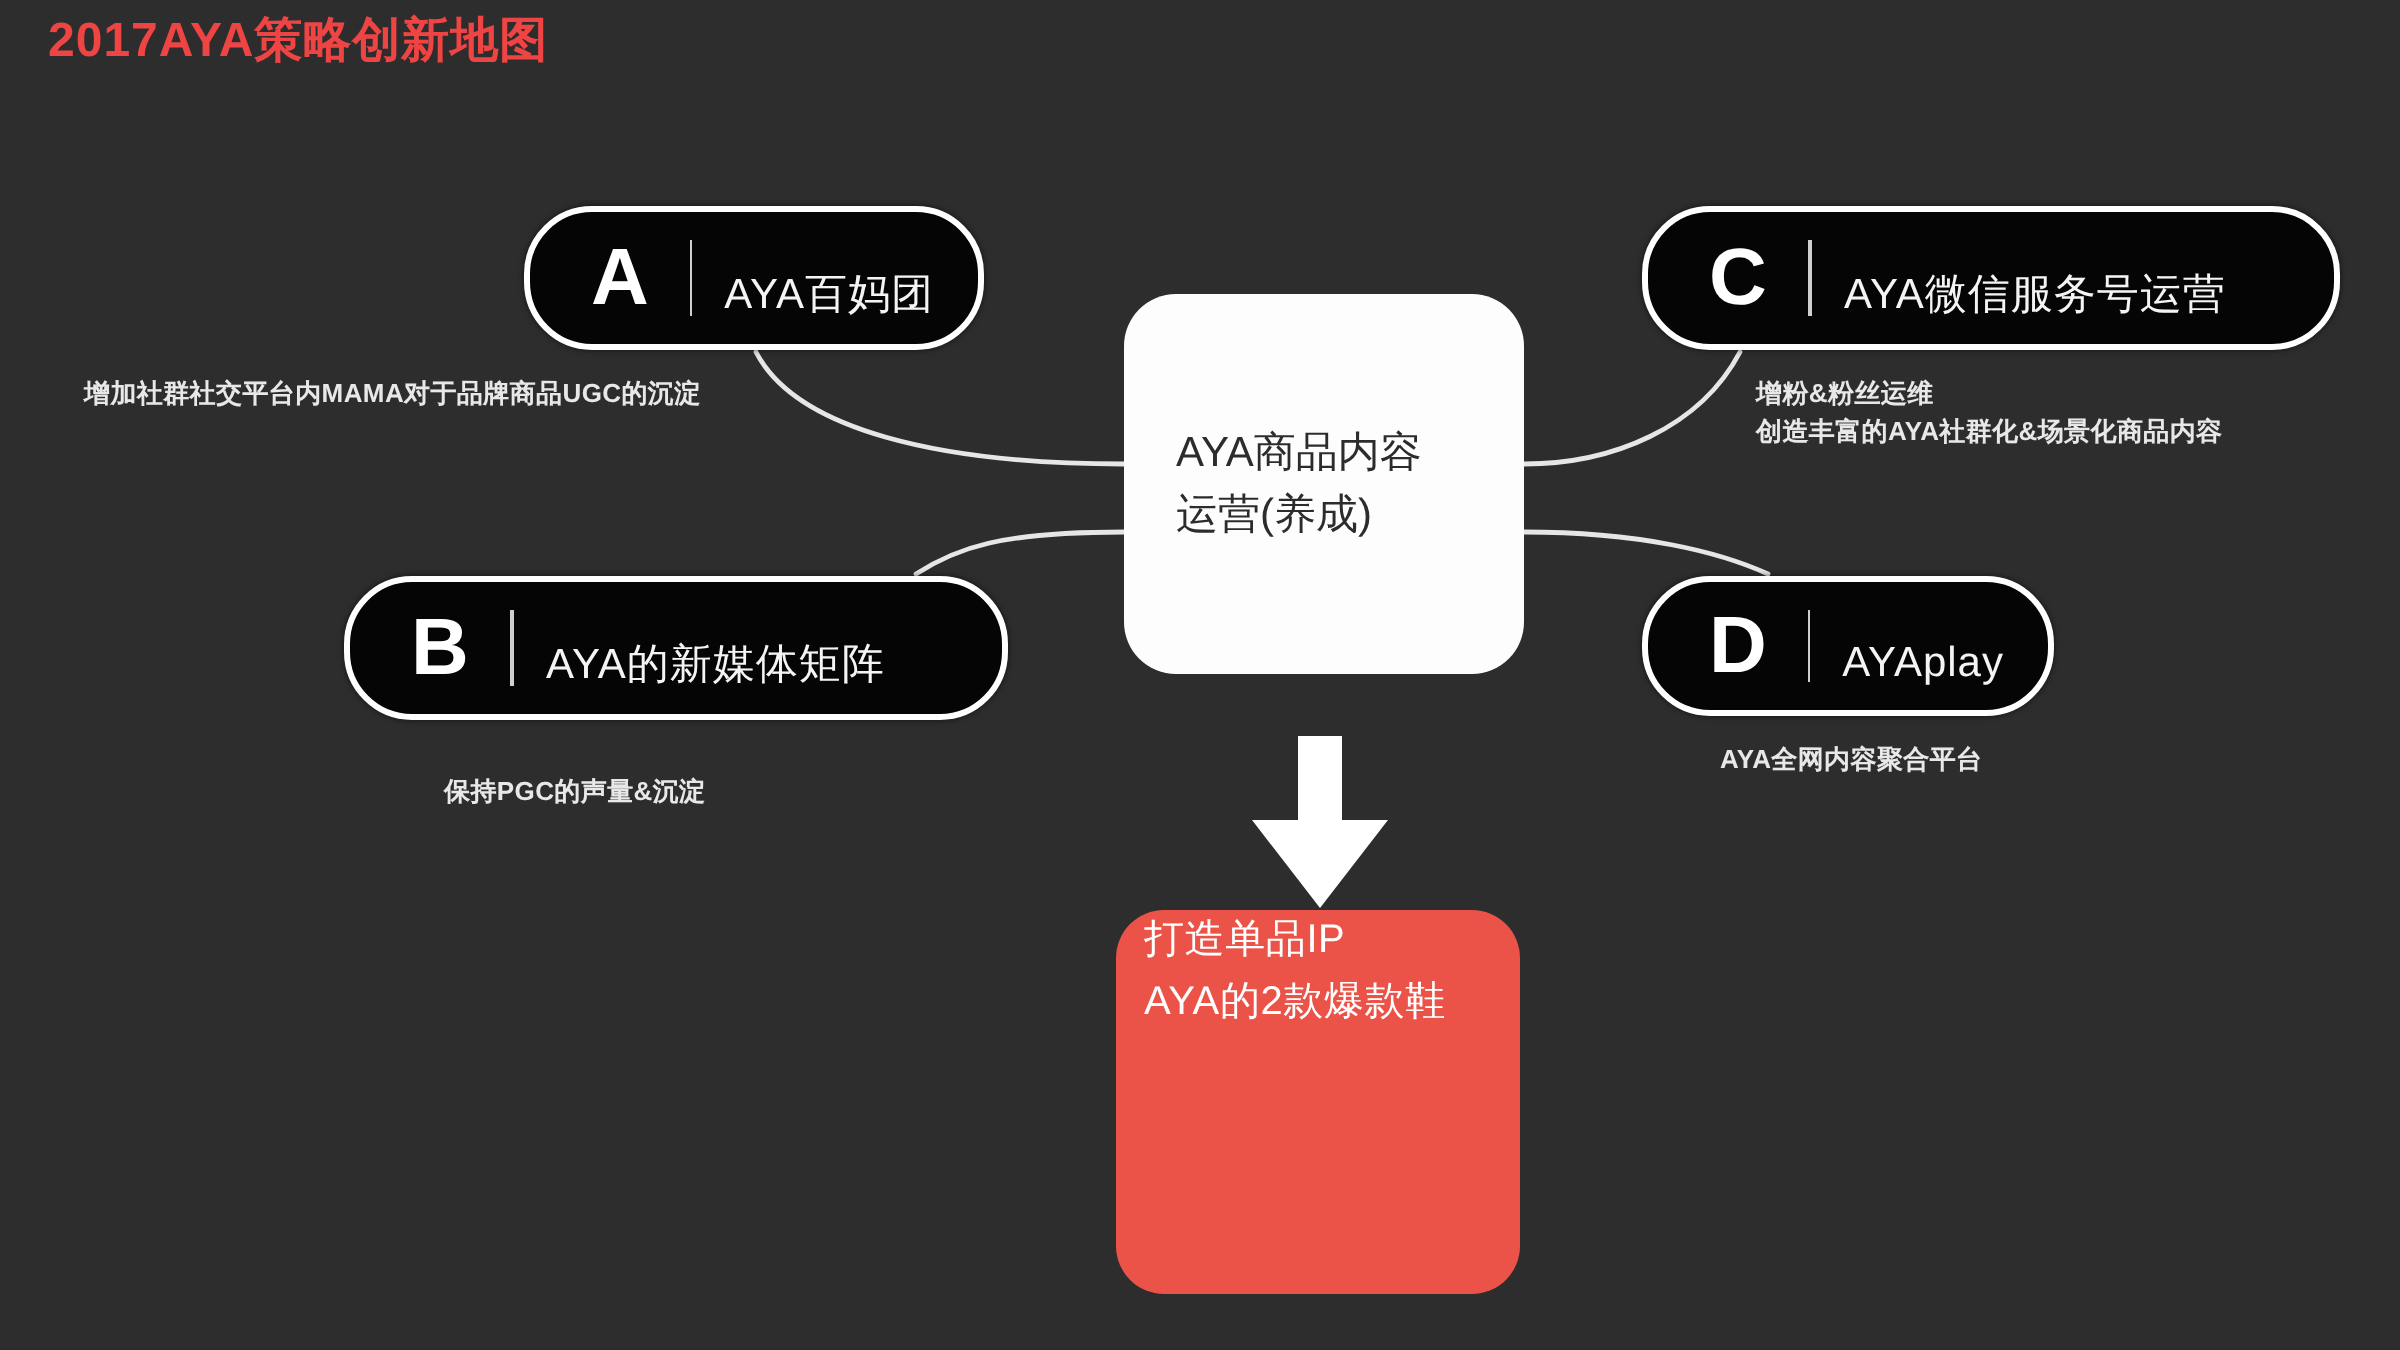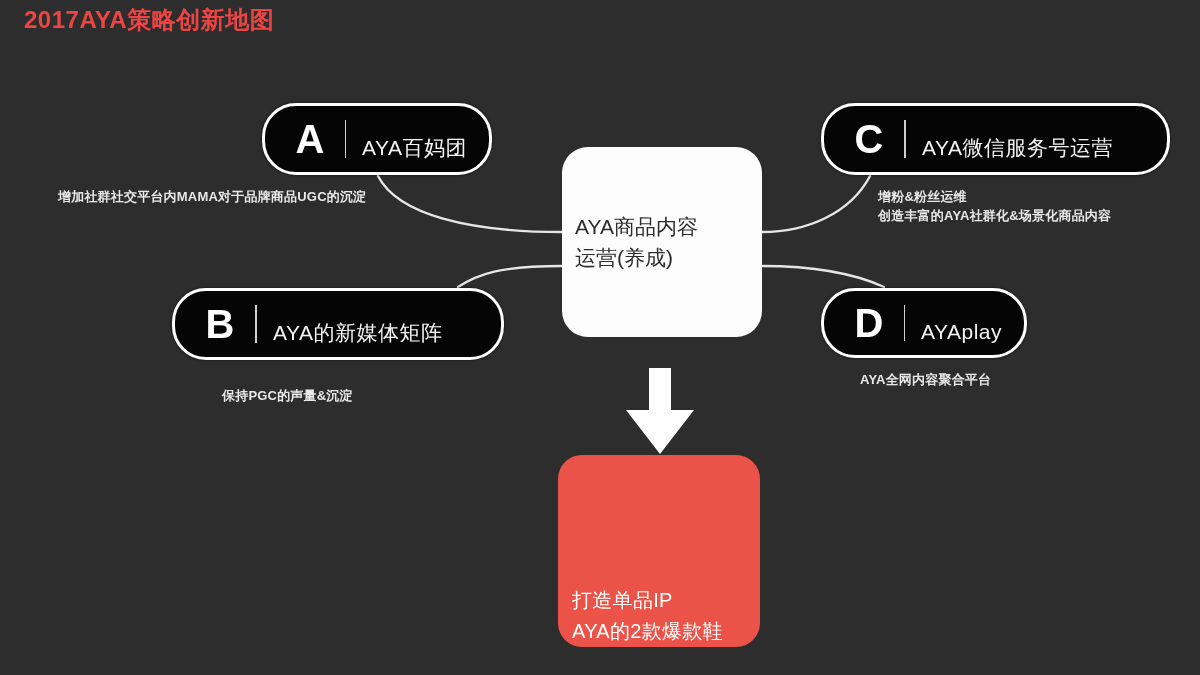--- a/index.html
+++ b/index.html
@@ -91,38 +91,38 @@
   
   .caption {
     position: absolute;
     font-size: 13px;
     font-weight: bold;
     color: #e8e8e8;
     line-height: 1.45;
     white-space: pre-line;
     letter-spacing: 0.2px;
   }
-  #cap-a { left: 58px;  top: 188px; }
+  #cap-a { left: 42px;  top: 188px; }
   #cap-b { left: 222px; top: 371px; margin-top: 16px; }
   #cap-c { left: 878px; top: 188px; }
   #cap-d { left: 860px; top: 371px; }
 
   
   .center-node {
     position: absolute;
     left: 562px;
     top: 147px;
     width: 200px;
     height: 190px;
     background: #fdfdfd;
     border-radius: 26px;
     display: flex;
     flex-direction: column;
     justify-content: center;
-    padding-left: 13px;
+    padding-left: 26px;
     box-sizing: border-box;
   }
   .center-line {
     font-size: 21px;
     color: #2c2c2c;
     line-height: 1.5;
     white-space: nowrap;
   }
 
   
@@ -138,21 +138,21 @@
   .outcome-node {
     position: absolute;
     left: 558px;
     top: 455px;
     width: 202px;
     height: 192px;
     background: #eb5348;
     border-radius: 24px;
     display: flex;
     flex-direction: column;
-    justify-content: flex-end;
+    justify-content: flex-start;
     padding-left: 14px;
     box-sizing: border-box;
   }
   .outcome-line {
     font-size: 20px;
     color: #ffffff;
     line-height: 1.55;
     white-space: nowrap;
     letter-spacing: 0.3px;
   }

